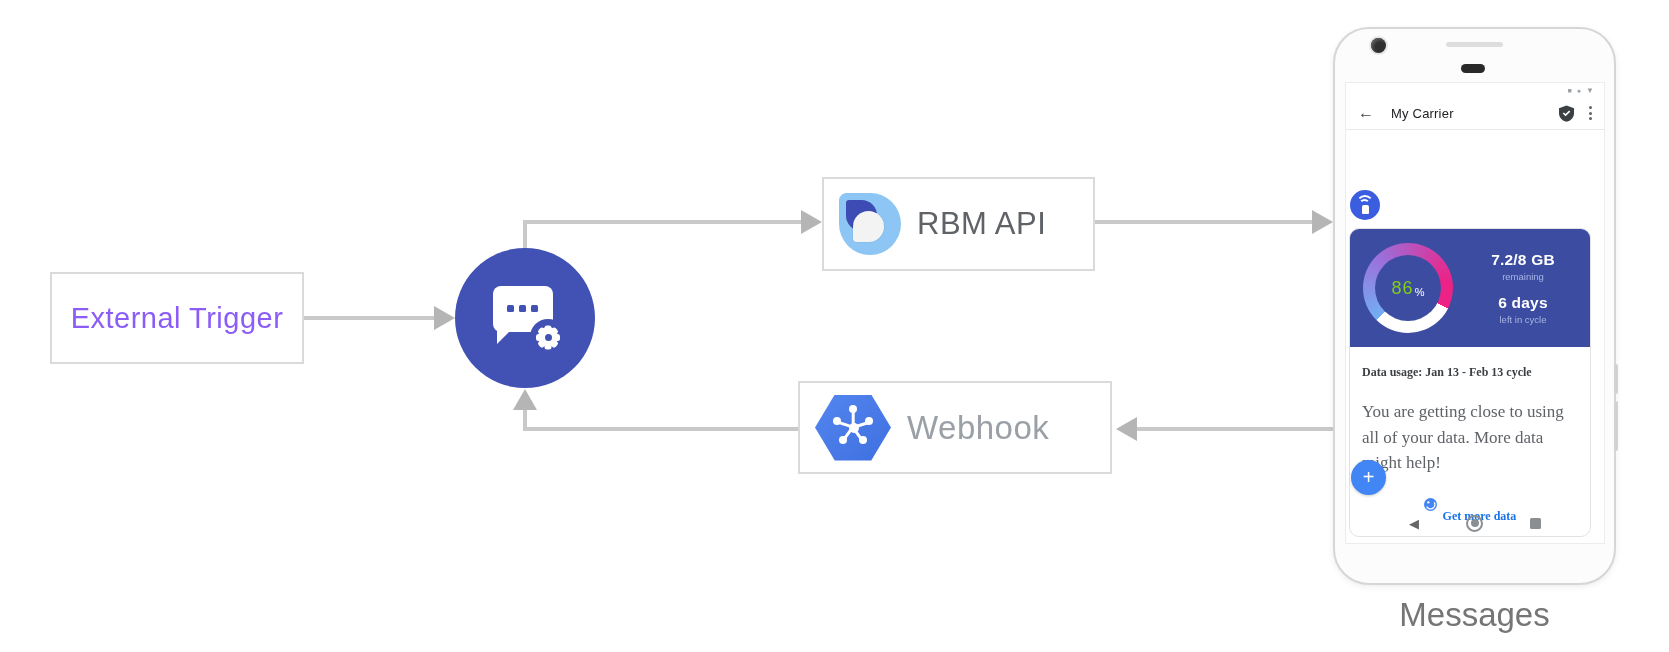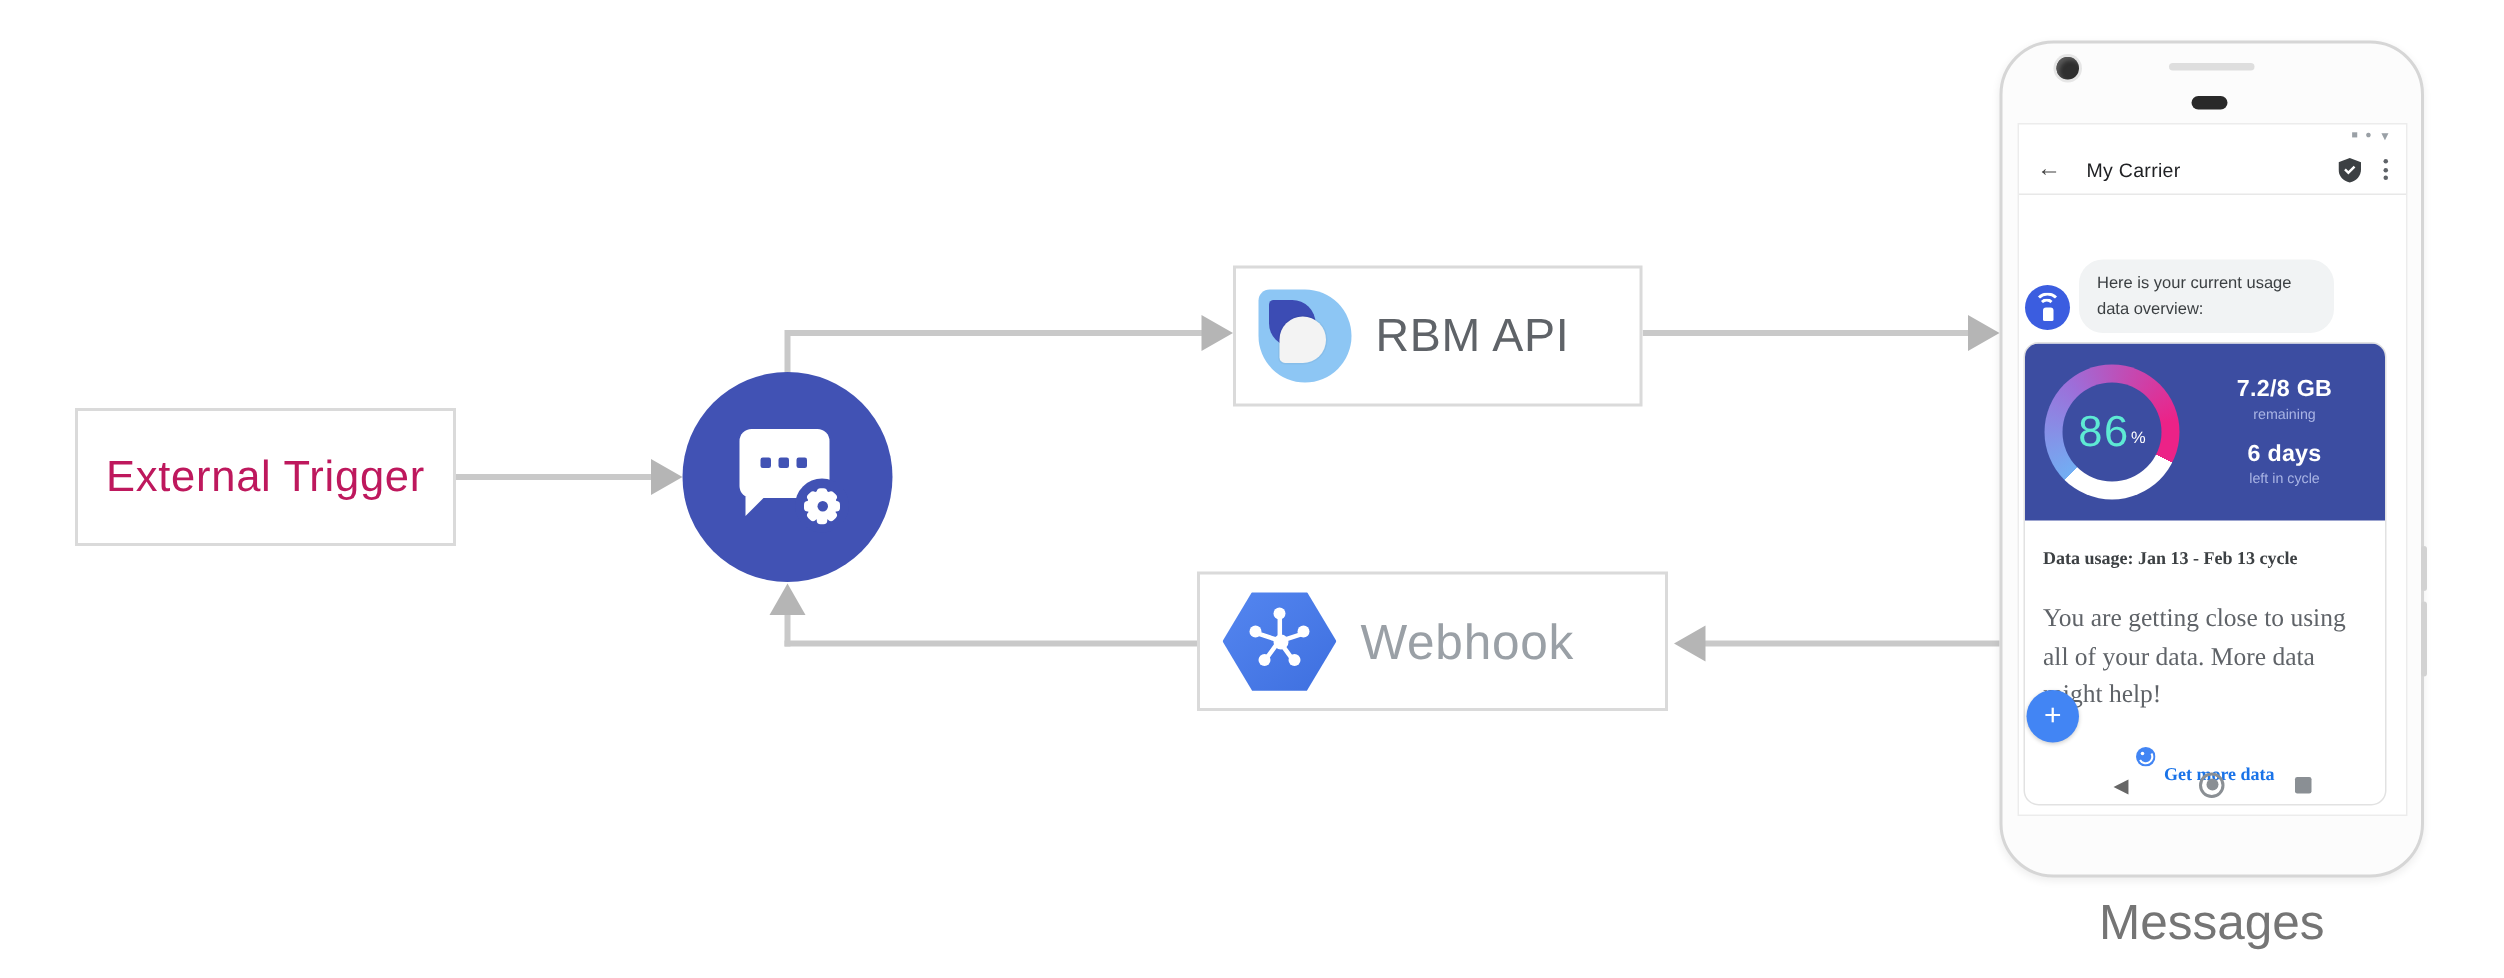--- a/index.html
+++ b/index.html
@@ -2,21 +2,21 @@
 <html style="--agent-indigo: #4152b4; --card-indigo: #3c4da1; --gauge-blue: #72aef3; --gauge-pink: #ec2287; --google-blue: #4285f4; --link-blue: #1a73e8; --arrow-gray: #c9c9c9;"><head>
 <meta charset="utf-8">
 <style>
   html,body{margin:0;padding:0;background:#fff;font-family:"Liberation Sans",sans-serif;}
   #canvas{position:relative;width:1669px;height:652px;background:#fff;overflow:hidden;}
 
   
   .dbox{position:absolute;background:#fff;border:2px solid #dadada;box-sizing:border-box;
         display:flex;align-items:center;}
   #ext-box{left:50px;top:272px;width:254px;height:92px;justify-content:center;}
-  #ext-box .lbl{font-size:29px;font-weight:300;color:#be185d;letter-spacing:.5px;}
+  #ext-box .lbl{font-size:29px;font-weight:300;color:#8b5cf6;letter-spacing:.5px;}
   #api-box{left:822px;top:177px;width:273px;height:94px;padding-left:15px;}
   #api-box .lbl{font-size:31px;font-weight:300;color:#5f6368;margin-left:16px;letter-spacing:.5px;}
   #web-box{left:798px;top:381px;width:314px;height:93px;padding-left:15px;}
   #web-box .lbl{font-size:33px;font-weight:300;color:#9aa0a6;margin-left:16px;letter-spacing:.5px;}
   .big-label{position:absolute;font-size:30px;font-weight:300;color:#4a4a4a;text-align:center;}
   #agent-label{left:405px;top:418px;width:240px;}
   #phone-caption{left:1333px;top:596px;width:283px;font-size:33px;color:#757575;}
 
   
   .cline{position:absolute;background:var(--arrow-gray,#c9c9c9);}
@@ -97,21 +97,21 @@
   .rich-card{position:absolute;left:3px;top:145px;width:242px;border:1px solid #e2e2e2;border-radius:10px;
     overflow:hidden;background:#fff;box-sizing:border-box;}
   .card-hero{position:relative;height:118px;background:var(--card-indigo,#3c4da1);}
   .gauge{position:absolute;left:13px;top:14px;width:90px;height:90px;border-radius:50%;
     background:conic-gradient(from 225deg,
       var(--gauge-blue,#72aef3) 0deg,#9d6ed9 95deg,#d33ba2 175deg,
       var(--gauge-pink,#ec2287) 215deg,var(--gauge-pink,#ec2287) 252deg,
       #ffffff 252deg,#ffffff 360deg);}
   .gauge .g-inner{position:absolute;left:12px;top:12px;width:66px;height:66px;border-radius:50%;
     background:var(--card-indigo,#3c4da1);display:flex;align-items:center;justify-content:center;}
-  .g-pct{font-size:29px;font-weight:300;color:#5eead4;letter-spacing:1px;}
+  .g-pct{font-size:18px;font-weight:300;color:#84cc16;letter-spacing:1px;}
   .g-unit{font-size:11px;color:#fff;position:relative;top:4px;margin-left:1px;}
   .hero-stats{position:absolute;right:4px;top:0;bottom:0;width:126px;display:flex;flex-direction:column;
     align-items:center;justify-content:center;color:#fff;text-align:right;}
   .stat-big{font-size:15.5px;font-weight:700;letter-spacing:.2px;}
   .stat-small{font-size:9.5px;color:#a9b4e4;margin-top:2px;}
   .stat-gap{height:12px;}
   .card-info{padding:18px 12px 12px;font-family:Liberation Serif, serif;}
   .ci-title{font-size:12px;font-weight:700;color:#3c4043;}
   .ci-body{font-size:17px;color:#5f6368;line-height:1.5;margin-top:19px;}
   .ci-action{margin-top:9px;display:flex;align-items:center;justify-content:center;gap:6px;cursor:pointer;}
@@ -238,21 +238,20 @@
         </span>
     </div>
     <div class="p-divider"></div>
 
     <div class="avatar">
       <span class="a-arc big"></span>
       <span class="a-arc small"></span>
       <span class="a-tower"></span>
     </div>
 
-    <div class="msg-bubble">Here is your current usage data overview:</div>
 
     <div class="rich-card">
       <div class="card-hero">
         <div class="gauge">
           <div class="g-inner">
             <span class="g-pct">86</span>
             <span class="g-unit">%</span>
           </div>
         </div>
         <div class="hero-stats">

